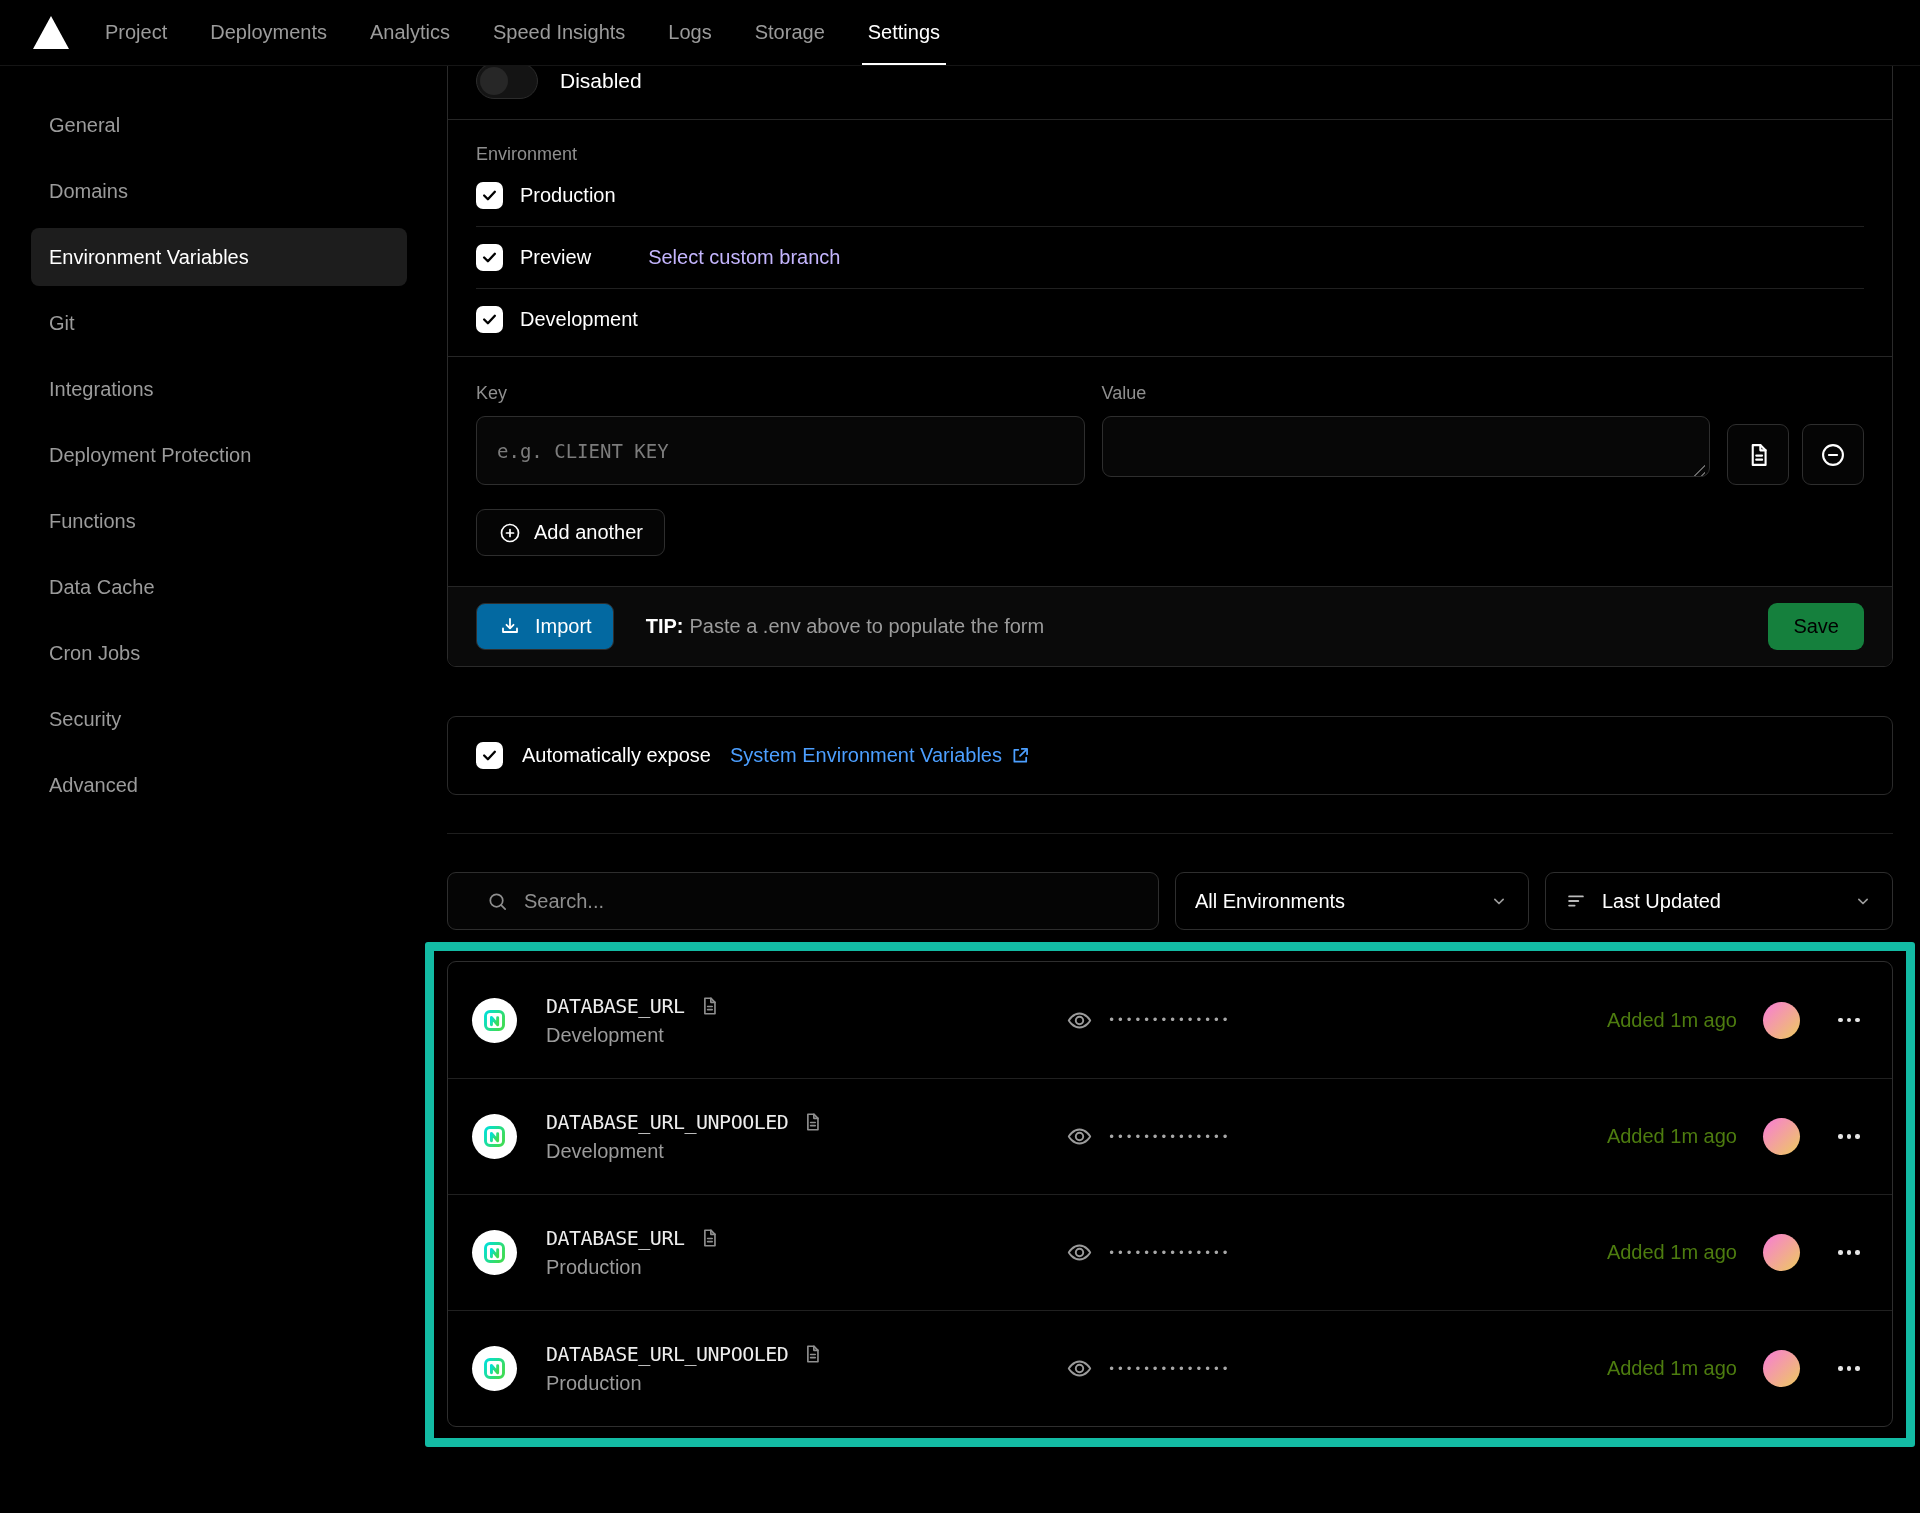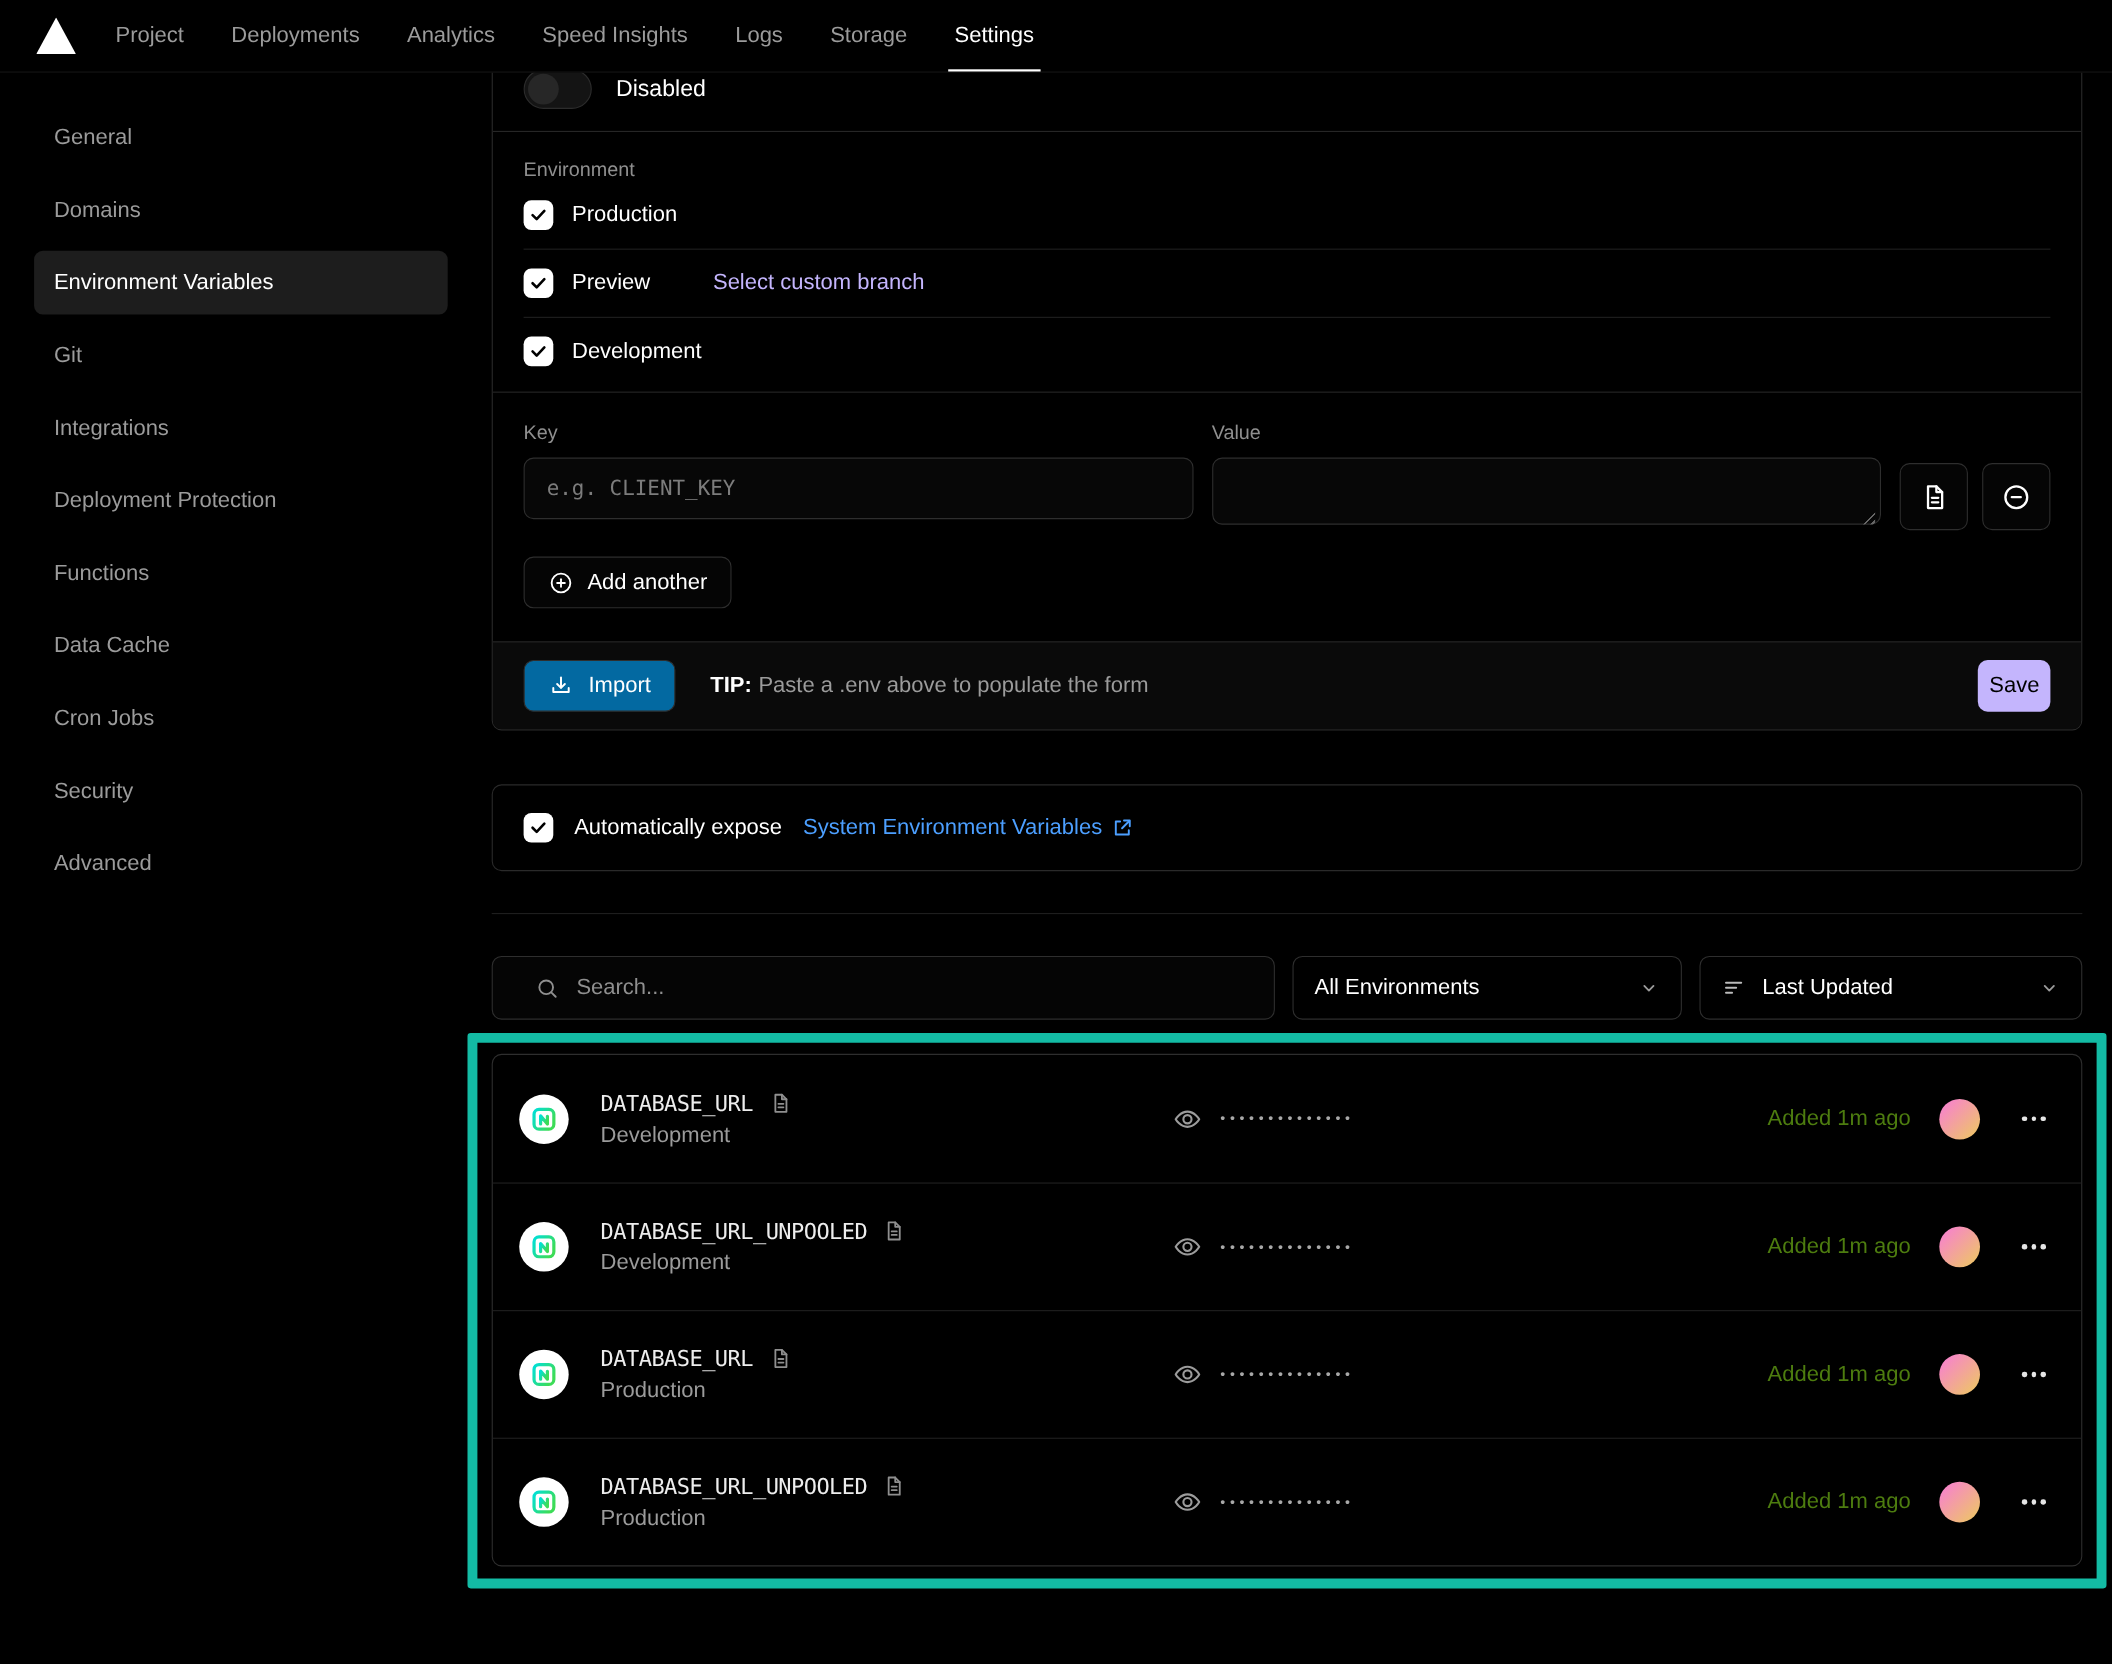--- a/index.html
+++ b/index.html
@@ -62,21 +62,21 @@
     display:flex; align-items:center; justify-content:center; cursor:pointer;
   }
   .check-label { font-size:20px; color:#fff; }
   .branch-link { font-size:20px; color:#c4b5fd; margin-left:40px; cursor:pointer; }
 
   .sec-kv { border-top:1px solid #262626; padding:26px 28px 30px 28px; }
   .kv-row { display:flex; gap:17px; }
   .kv-col { flex:1; min-width:0; }
   .kv-col .field-label { margin-bottom:12px; display:block; }
   .tinput {
-    width:100%; height:56px; background:#070707; border:1px solid #2e2e2e; border-radius:9px;
+    width:100%; height:69px; background:#070707; border:1px solid #2e2e2e; border-radius:9px;
     color:#ededed; font-family:"DejaVu Sans Mono", monospace; font-size:19px; padding:0 20px;
     outline:none;
   }
   .tinput::placeholder { color:#7c7c7c; }
   .value-wrap { position:relative; }
   textarea.tinput { resize:none; padding-top:16px; height:61px; }
   .resize-grip {
     position:absolute; right:5px; bottom:5px; width:13px; height:13px;
     clip-path:polygon(100% 0, 0 100%, 100% 100%);
     background:repeating-linear-gradient(135deg, #666 0 1.5px, transparent 1.5px 5px);
@@ -95,21 +95,21 @@
     height:80px; border-top:1px solid #262626; background:#0a0a0a;
     display:flex; align-items:center; padding:0 28px;
   }
   .btn-import {
     display:inline-flex; align-items:center; gap:13px; height:47px; padding:0 21px;
     background:#0369a1; border:1px solid #2e2e2e; border-radius:9px; color:#fff; font-size:20px; cursor:pointer;
   }
   .tip { margin-left:32px; font-size:20px; color:#9b9b9b; }
   .tip b { color:#fff; font-weight:700; margin-right:6px; }
   .btn-save {
-    margin-left:auto; height:47px; padding:0 10px; background:#c4b5fd; color:#000;
+    margin-left:auto; height:47px; padding:0 25px; background:#15803d; color:#000;
     border:none; border-radius:9px; font-size:20px; font-weight:500; cursor:pointer;
     font-family:"Liberation Sans", sans-serif;
   }
 
   .card-expose {
     margin-top:49px; height:79px; display:flex; align-items:center; gap:19px; padding:0 28px;
   }
   .expose-text { font-size:20px; color:#fff; }
   .expose-link { font-size:20px; color:#4c9fff; display:inline-flex; align-items:center; gap:8px; cursor:pointer; }
 

